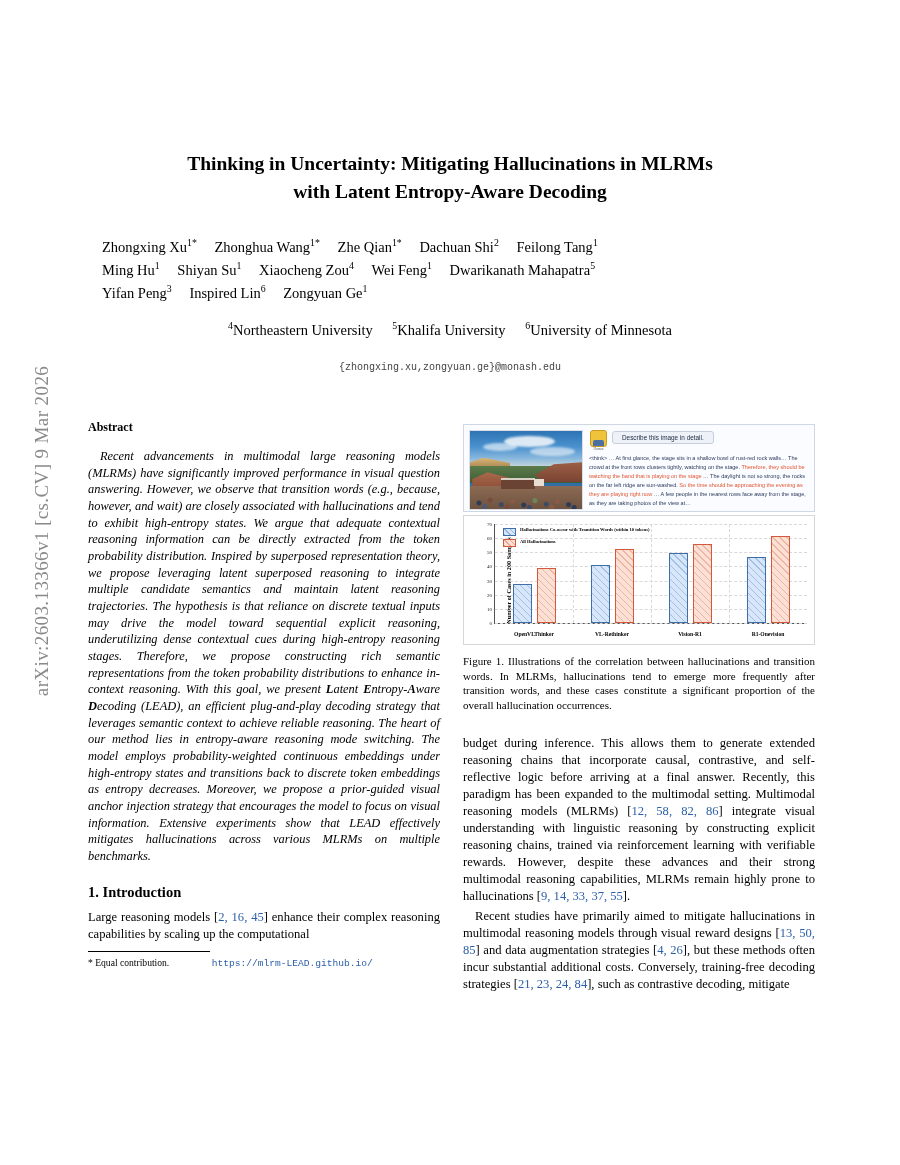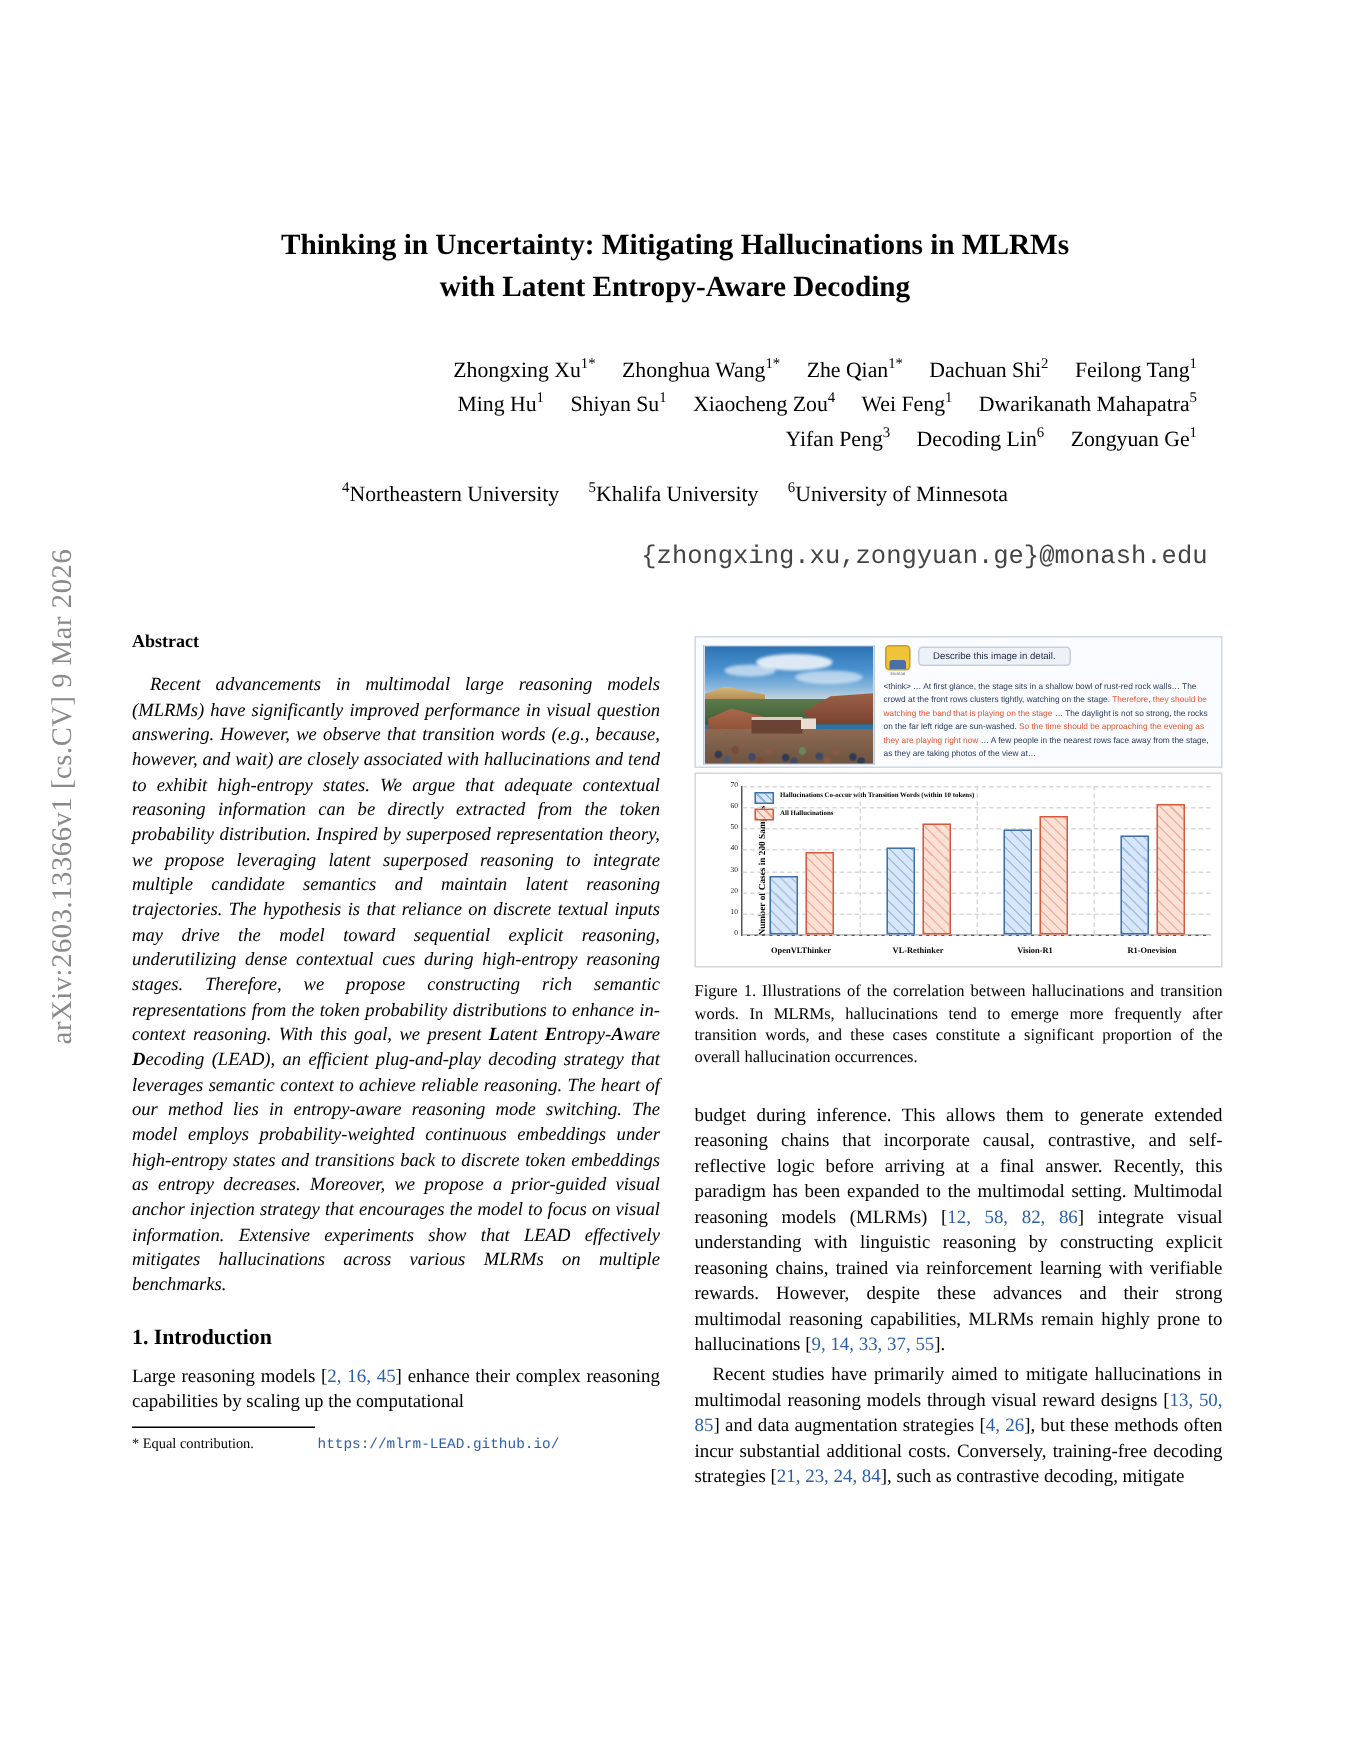--- a/index.html
+++ b/index.html
@@ -30,35 +30,35 @@
 
   
   .title {
     position:absolute; left:120px; top:150px; width:660px;
     text-align:center;
     font-size:19.5px; font-weight:bold; line-height:1.42;
     font-family:"Liberation Serif", serif;
   }
   .authors {
     position:absolute; left:95px; top:236px; width:710px;
-    text-align:right; font-size:14.5px; line-height:1.58;
+    text-align:left; font-size:14.5px; line-height:1.58;
   }
   .authors .row { white-space:nowrap; }
   .authors .nm { margin:0 7px; }
   sup { font-size:0.68em; vertical-align:super; line-height:0; }
   .affil {
     position:absolute; left:95px; top:320px; width:710px;
     text-align:center; font-size:14.5px; line-height:1.5;
   }
   .affil .aff { margin:0 8px; }
   .email {
     position:absolute; left:95px; top:362px; width:710px;
-    text-align:right;
+    text-align:center;
     font-family:"Liberation Mono", monospace;
-    font-size:17px; color:#444;
+    font-size:10px; color:#444;
   }
 
   
   .col-left { position:absolute; left:88px; top:420px; width:352px; }
   .col-right { position:absolute; left:463px; top:420px; width:352px; }
 
   .sec-abstract {
     text-align:left; font-size:12px; font-weight:bold;
     margin:0 0 13px 0;
   }
@@ -312,21 +312,21 @@
     </div>
     <div class="row">
       <span class="nm"><span>Ming Hu</span><sup>1</sup></span>
       <span class="nm"><span>Shiyan Su</span><sup>1</sup></span>
       <span class="nm"><span>Xiaocheng Zou</span><sup>4</sup></span>
       <span class="nm"><span>Wei Feng</span><sup>1</sup></span>
       <span class="nm"><span>Dwarikanath Mahapatra</span><sup>5</sup></span>
     </div>
     <div class="row">
       <span class="nm"><span>Yifan Peng</span><sup>3</sup></span>
-      <span class="nm"><span>Decoding Lin</span><sup>6</sup></span>
+      <span class="nm"><span>Inspired Lin</span><sup>6</sup></span>
       <span class="nm"><span>Zongyuan Ge</span><sup>1</sup></span>
     </div>
   </div>
 
   <div class="affil">
     <div>
       <span class="aff"><sup>4</sup><span>Northeastern University</span></span>
       <span class="aff"><sup>5</sup><span>Khalifa University</span></span>
       <span class="aff"><sup>6</sup><span>University of Minnesota</span></span>
     </div>

